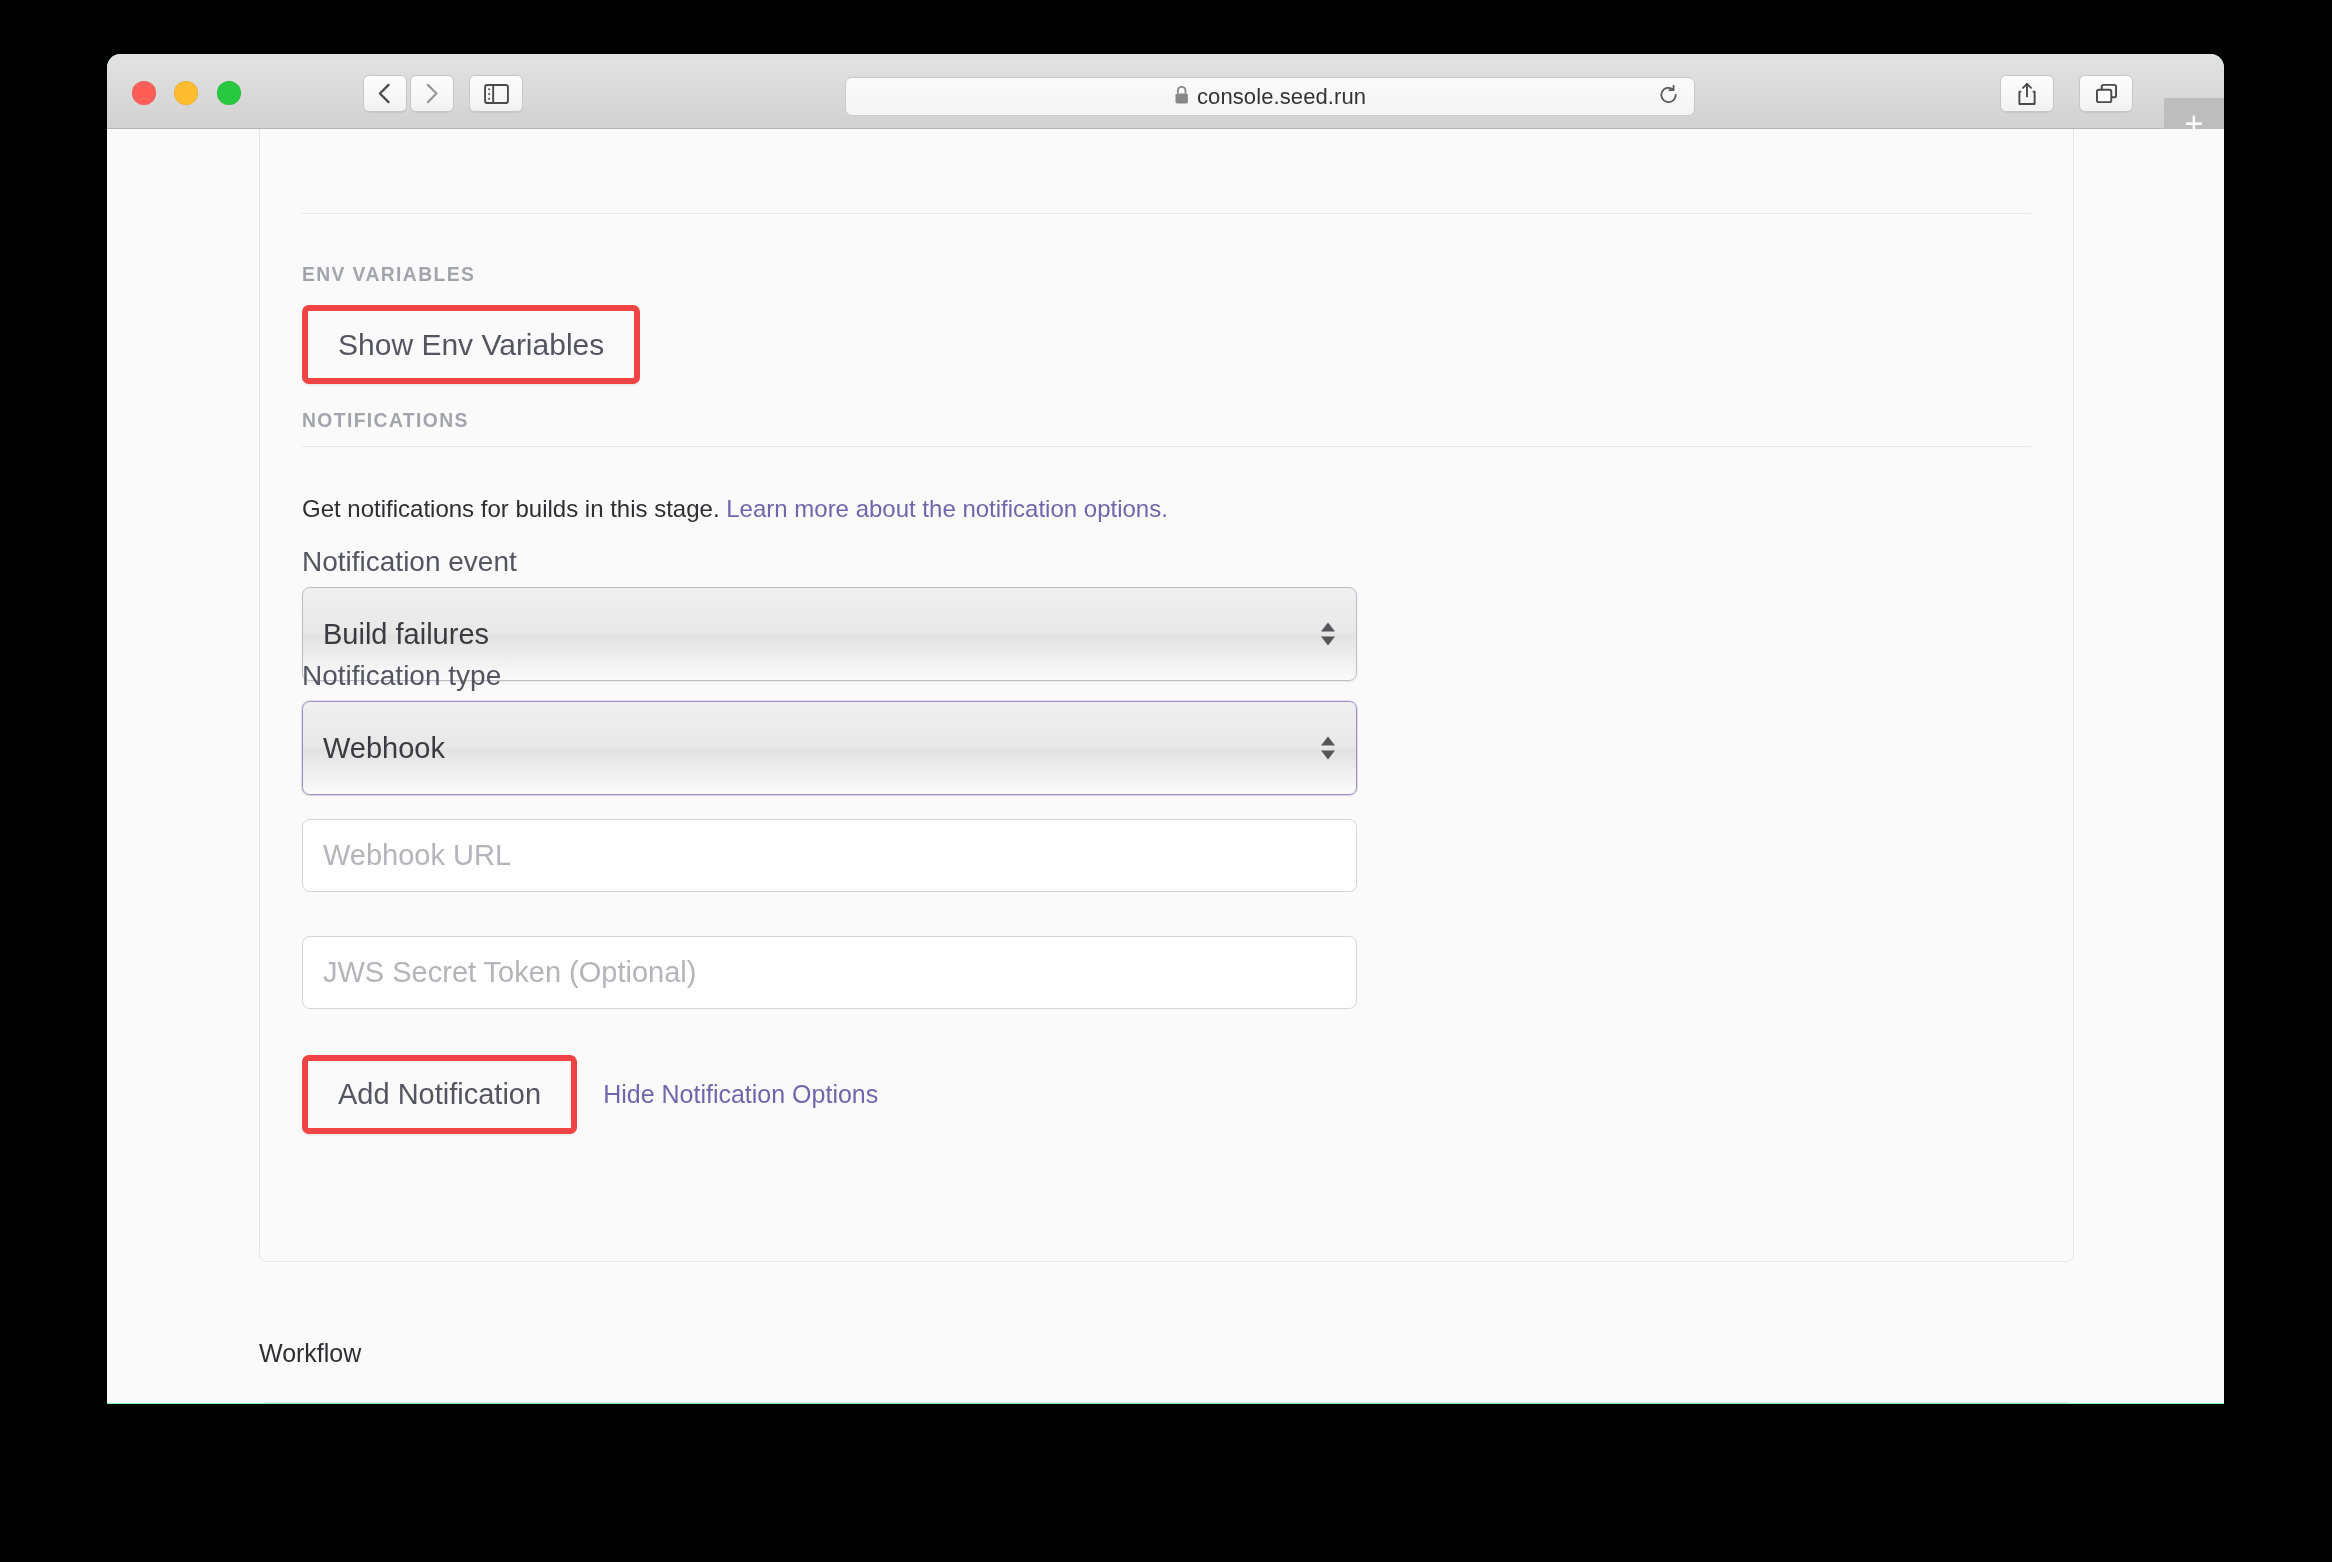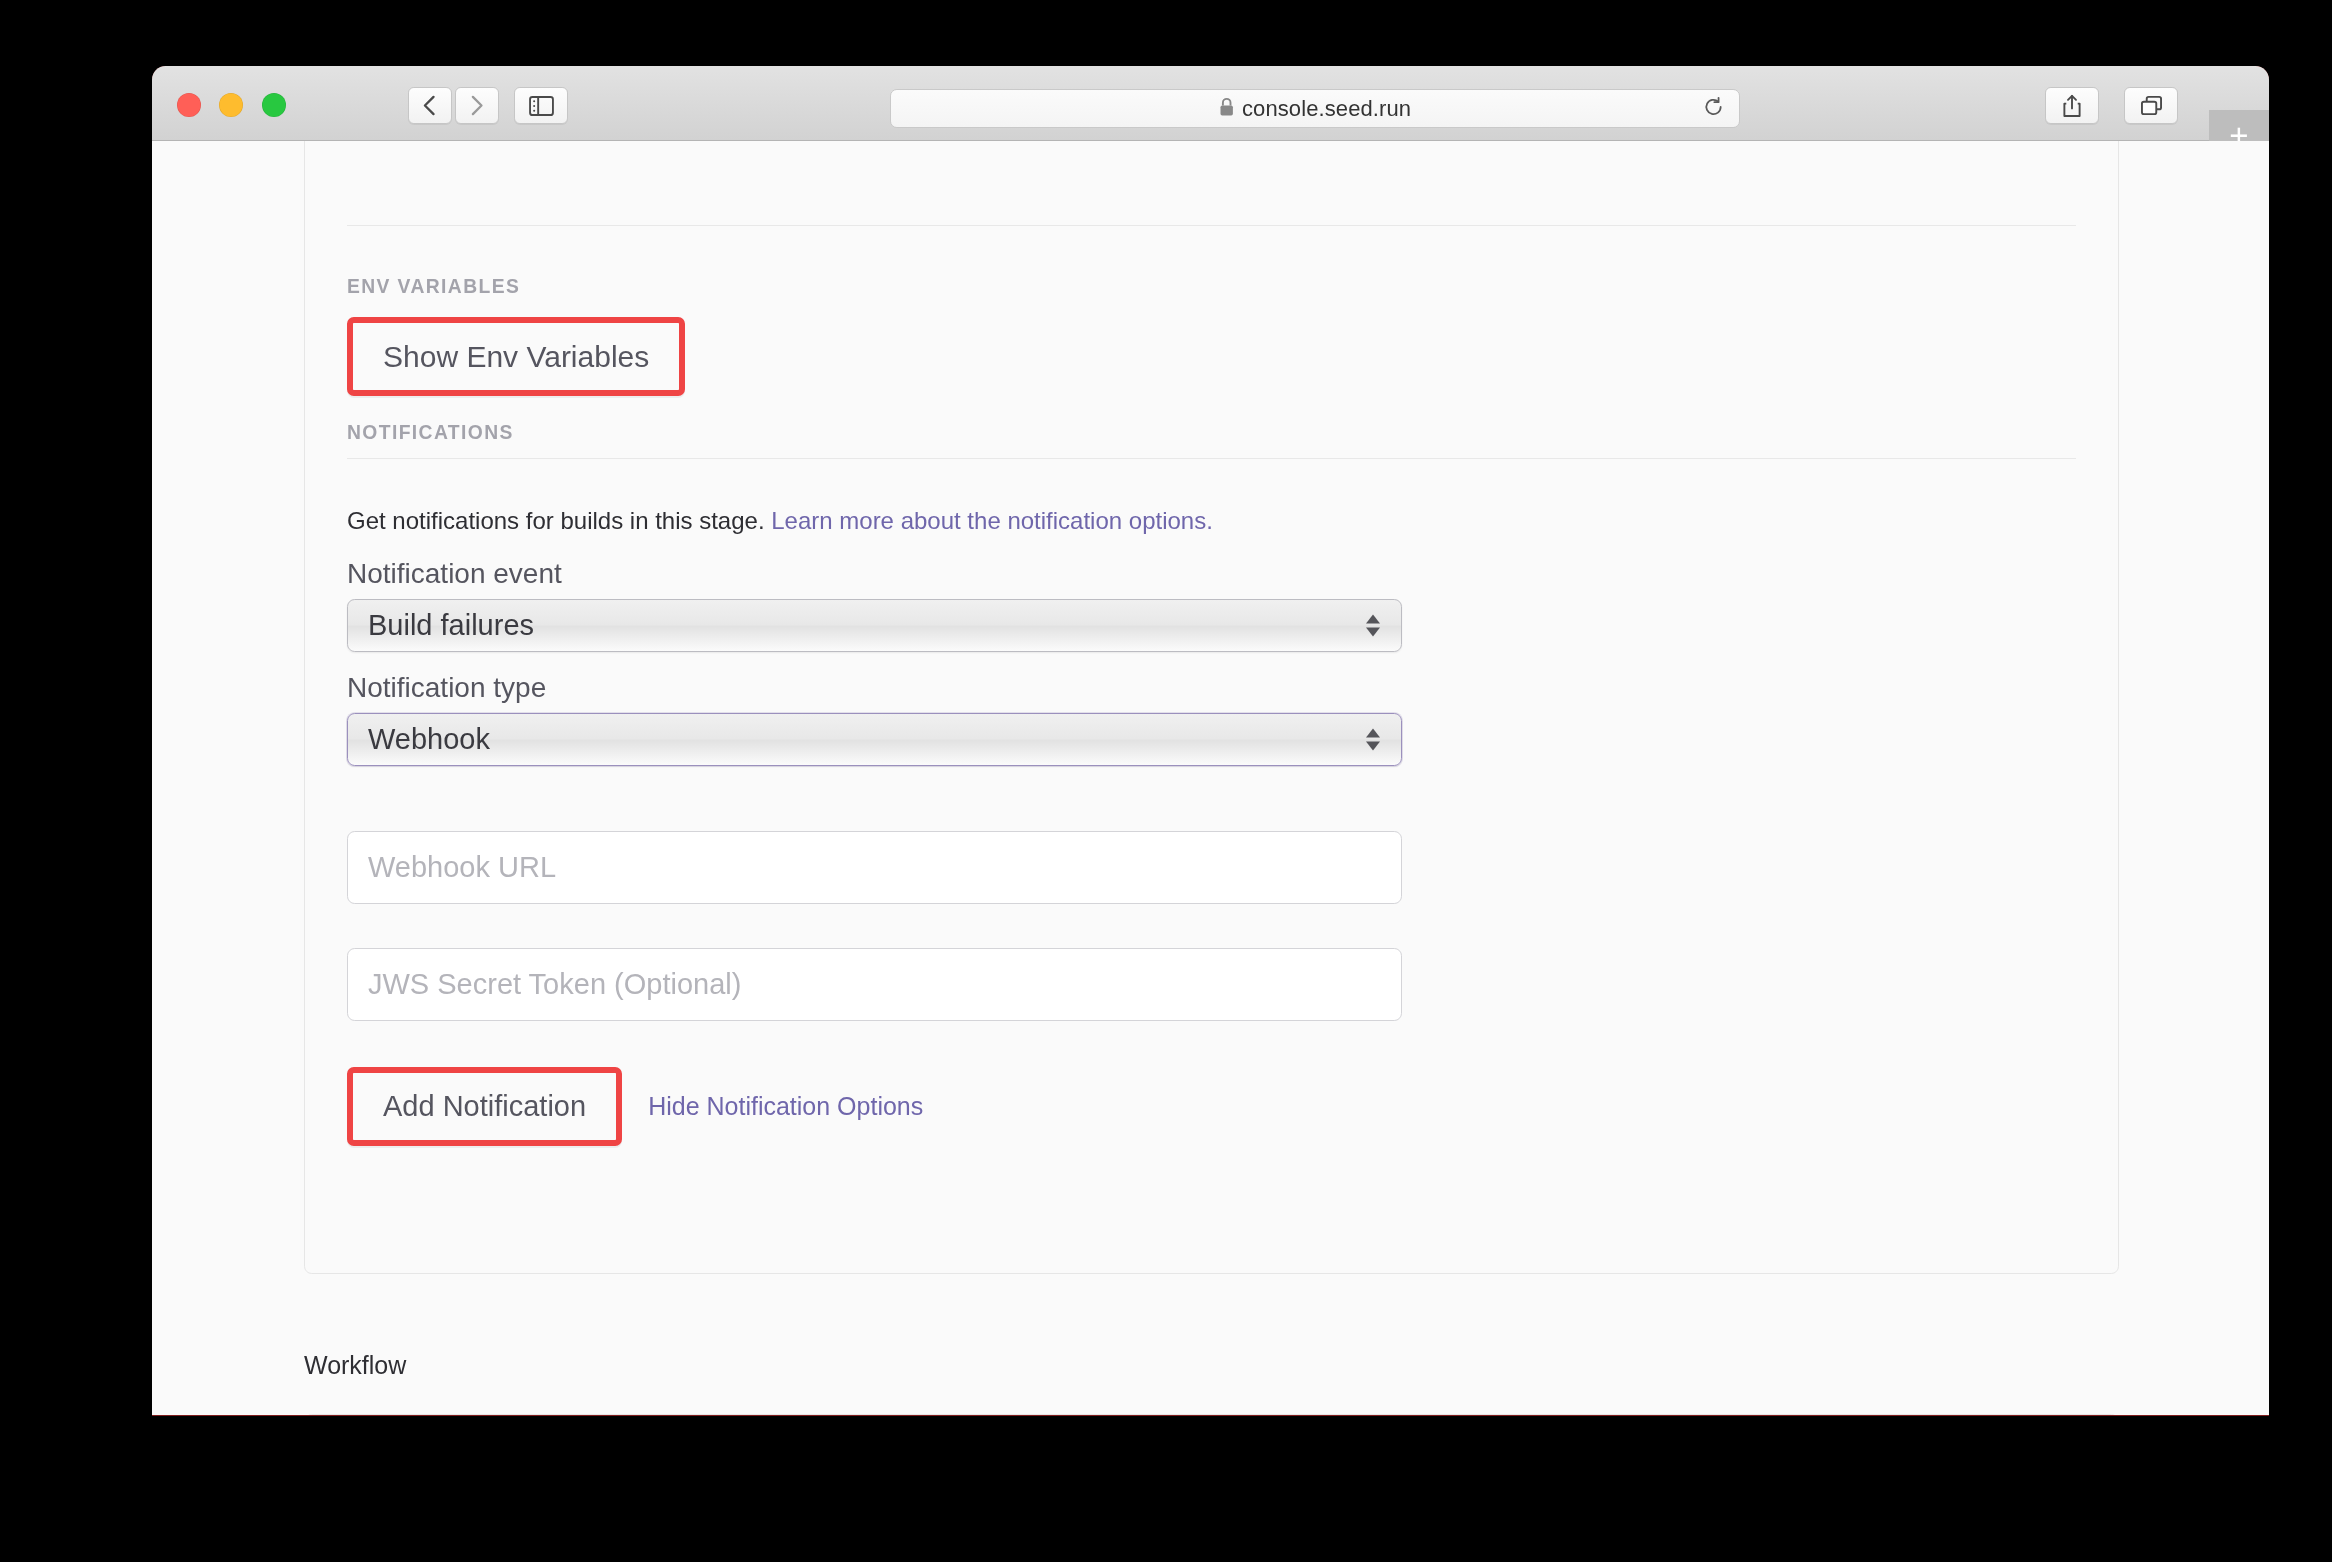--- a/index.html
+++ b/index.html
@@ -9,28 +9,27 @@
     width: 2333px;
     height: 1562px;
     overflow: hidden;
     font-family: "Liberation Sans", sans-serif;
   }
 
   
   .browser-window {
     position: absolute;
     left: 107px;
-    top: 66px;
+    top: 54px;
     width: 2117px;
     height: 1350px;
-    background: #7f1d1d;
+    background: #86efac;
     border-radius: 13.5px 13.5px 0 0;
     overflow: hidden;
     box-shadow: 0 9.7px 48px rgba(0,0,0,0.35);
-    margin-left: 45px;
   }
 
   
   .titlebar {
     position: relative;
     height: 75px;
     background: linear-gradient(to bottom, #e2e2e2 0%, #d2d2d2 100%);
     border-bottom: 1px solid #b4b4b4;
     box-sizing: border-box;
   }
@@ -212,21 +211,21 @@
   .field-label {
     font-size: 28px;
     color: #55555f;
     display: block;
   }
 
   
   .select-box {
     position: relative;
     width: 1055px;
-    height: 53px;
+    height: 94px;
     border: 1px solid #bcbcc2;
     border-radius: 7.7px;
     background: linear-gradient(to bottom, #f0f0f0 0%, #e8e8e8 48%, #e2e2e2 52%, #fbfbfb 100%);
     box-sizing: border-box;
     display: flex;
     align-items: center;
     box-shadow: 0 1px 1.9px rgba(0,0,0,0.07);
     cursor: pointer;
   }
   .select-box.focused {

